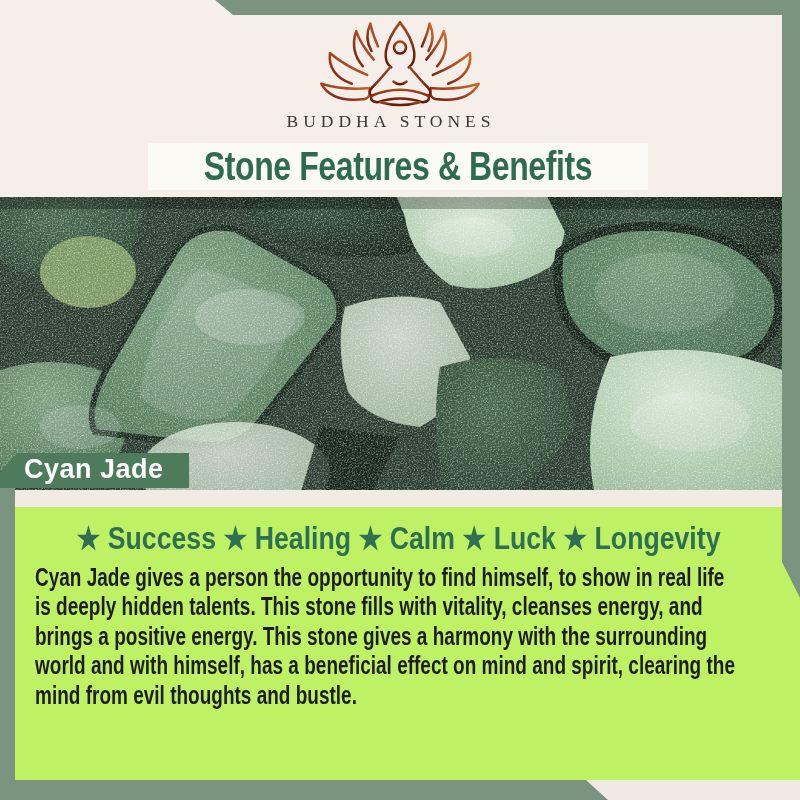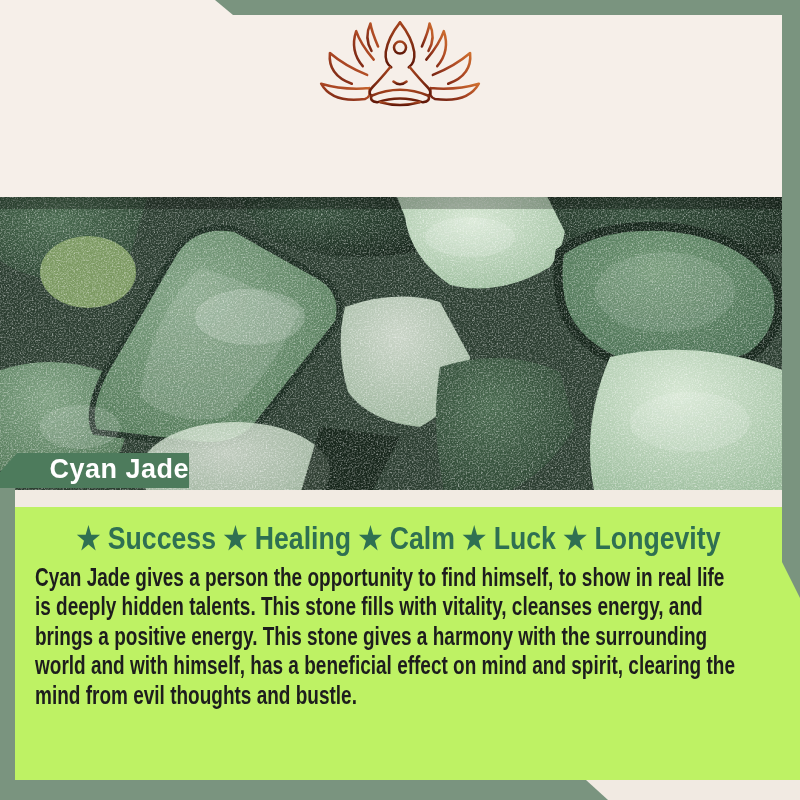--- a/index.html
+++ b/index.html
@@ -17,21 +17,21 @@
     color:#3b3632;z-index:2;white-space:nowrap;}
   .title-band{position:absolute;left:148px;top:143px;width:500px;height:47px;background:#fbfaf5;z-index:2;}
   .title-text{width:100%;text-align:center;line-height:47px;font-size:41px;font-weight:bold;
     color:#2e6b50;letter-spacing:-0.5px;white-space:nowrap;
     transform:scaleX(.78);transform-origin:center;}
   
   .photo{position:absolute;left:0;top:197px;width:782px;height:293px;z-index:1;}
   .photo svg{display:block;}
   .badge{position:absolute;left:0;top:453px;width:189px;height:35px;background:#4d7b5c;
     clip-path:polygon(17px 0px,189px 0px,189px 35px,0px 35px,0px 19px);z-index:3;}
-  .badge span{display:block;padding-left:24px;text-align:right;line-height:33px;
+  .badge span{display:block;padding-left:24px;text-align:left;line-height:33px;
     font-size:27px;font-weight:bold;color:#ffffff;letter-spacing:.5px;}
   
   .cream-strip{position:absolute;left:15px;top:490px;width:785px;height:17px;background:#f2ebe3;z-index:1;}
   .content{position:absolute;left:15px;top:507px;width:785px;height:273px;background:#bef264;z-index:1;}
   .traits-line{position:absolute;left:0;top:13px;width:767px;text-align:center;
     font-size:31px;font-weight:bold;color:#2f7052;white-space:nowrap;
     transform:scaleX(.86);transform-origin:center;}
   .desc{position:absolute;left:20px;top:56px;transform:scaleX(.76);transform-origin:left top;}
   .desc-line{font-size:25px;font-weight:bold;line-height:29.4px;color:#1d1d1d;white-space:nowrap;}
   
@@ -74,20 +74,24 @@
         <circle cx="80" cy="27" r="5.5"></circle>
         <path d="M80,4 Q69,18 67,31 Q66,41 72,45"></path>
         <path d="M80,4 Q91,18 93,31 Q94,41 88,45"></path>
         <path d="M71,45 Q62,56 55,63 Q50,68 54,71"></path>
         <path d="M89,45 Q98,56 105,63 Q110,68 106,71"></path>
         <path d="M74,58 q6,5 12,0"></path>
         <path d="M54,71 Q80,60 106,71 Q108,76 101,77 Q80,70 59,77 Q52,76 54,71 Z"></path>
         <path d="M62,77 Q80,82 98,77"></path>
       </g>
     </svg>
+    <div class="brand-name">BUDDHA STONES</div>
+    <div class="title-band">
+      <div class="title-text">Stone Features &amp; Benefits</div>
+    </div>
   </div>
   <div class="top-bar"></div>
 
   <div class="photo">
     <svg width="782" height="293" viewBox="0 0 782 293">
       <defs>
         <radialGradient id="gDeep" cx="0.4" cy="0.35" r="0.9">
           <stop offset="0" stop-color="#35503c"></stop>
             <stop offset="1" stop-color="#121f16"></stop>
         </radialGradient>

